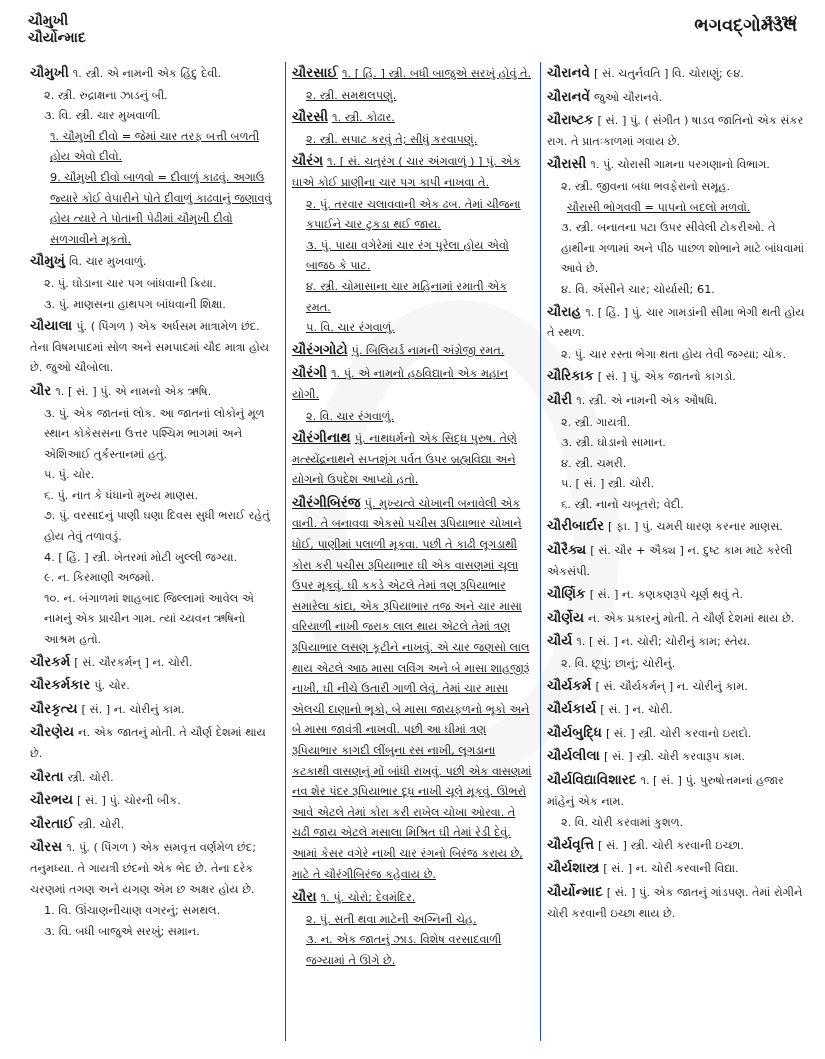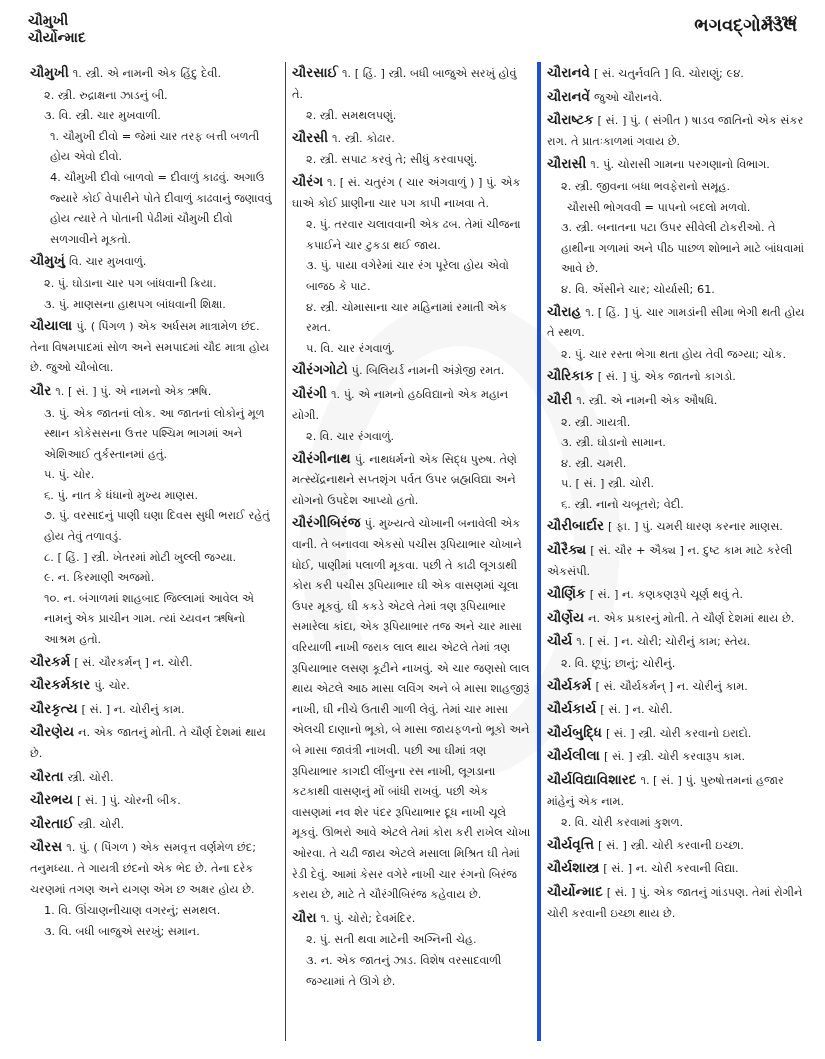--- a/index.html
+++ b/index.html
@@ -12,27 +12,27 @@
     border-radius: 50%; border: 46px solid rgba(0,0,0,0.035); box-sizing: border-box;
     pointer-events: none;
   }
   .header { position: absolute; top: 12px; left: 28px; right: 28px; height: 44px; }
   .hdr-guide { position: absolute; left: 0; top: 0; font-weight: bold; font-size: 14px; line-height: 17px; }
   .hdr-title { position: absolute; left: 0; right: 0; top: 2px; text-align: right; font-weight: bold; font-size: 18px; }
   .hdr-page { position: absolute; right: 0; top: 0; font-weight: bold; font-size: 14px; }
   .columns { position: absolute; top: 62px; left: 24px; right: 14px; bottom: 18px; display: flex; }
   .col { box-sizing: border-box; padding: 0 6px; font-size: 11.3px; line-height: 20.6px; overflow: hidden; }
   .col1 { width: 262px; border-right: 1px solid #444; }
-  .col2 { width: 255px; border-right: 4px solid #1d4ed8; }
+  .col2 { width: 255px; border-right: 1px solid #1d4ed8; text-decoration: underline; }
   .col3 { flex: 1; }
   .entry { margin: 0 0 1px 0; }
   .hw { font-weight: bold; font-size: 13.5px; margin-right: 4px; }
   .def { }
   .sense { padding-left: 14px; text-indent: 0; }
-  .idiom { padding-left: 20px; }
+  .idiom { padding-left: 20px; text-decoration: underline; }
 </style>
 </head>
 <body>
 
 <div class="watermark"></div>
 
 <div class="header">
   <div class="hdr-guide">
     <div>ચૌમુખી</div>
     <div>ચૌર્યોન્માદ</div>
@@ -40,31 +40,31 @@
   <div class="hdr-title">ભગવદ્ગોમંડલ</div>
   <div class="hdr-page">૩૩૧૪</div>
 </div>
 
 <div class="columns">
   <div class="col col1">
       <div class="entry"><span class="hw">ચૌમુખી</span><span class="def">૧. સ્ત્રી. એ નામની એક હિંદુ દેવી.</span></div>
       <div class="sense">૨. સ્ત્રી. રુદ્રાક્ષના ઝાડનું બી.</div>
       <div class="sense">૩. વિ. સ્ત્રી. ચાર મુખવાળી.</div>
       <div class="sense idiom">૧. ચૌમુખી દીવો = જેમાં ચાર તરફ બત્તી બળતી હોય એવો દીવો.</div>
-      <div class="sense idiom">4. ચૌમુખી દીવો બાળવો = દીવાળું કાઢવું. અગાઉ જ્યારે કોઈ વેપારીને પોતે દીવાળું કાઢવાનું જણાવવું હોય ત્યારે તે પોતાની પેઢીમાં ચૌમુખી દીવો સળગાવીને મૂકતો.</div>
+      <div class="sense idiom">9. ચૌમુખી દીવો બાળવો = દીવાળું કાઢવું. અગાઉ જ્યારે કોઈ વેપારીને પોતે દીવાળું કાઢવાનું જણાવવું હોય ત્યારે તે પોતાની પેઢીમાં ચૌમુખી દીવો સળગાવીને મૂકતો.</div>
       <div class="entry"><span class="hw">ચૌમુખું</span><span class="def">વિ. ચાર મુખવાળું.</span></div>
       <div class="sense">૨. પું. ઘોડાના ચાર પગ બાંધવાની ક્રિયા.</div>
       <div class="sense">૩. પું. માણસના હાથપગ બાંધવાની શિક્ષા.</div>
       <div class="entry"><span class="hw">ચૌયાલા</span><span class="def">પું. ( પિંગળ ) એક અર્ધસમ માત્રામેળ છંદ. તેના વિષમપાદમાં સોળ અને સમપાદમાં ચૌદ માત્રા હોય છે. જુઓ ચૌબોલા.</span></div>
       <div class="entry"><span class="hw">ચૌર</span><span class="def">૧. [ સં. ] પું. એ નામનો એક ઋષિ.</span></div>
       <div class="sense">૩. પું. એક જાતનાં લોક. આ જાતનાં લોકોનું મૂળ સ્થાન કોકેસસના ઉત્તર પશ્ચિમ ભાગમાં અને એશિઆઈ તુર્કસ્તાનમાં હતું.</div>
       <div class="sense">૫. પું. ચોર.</div>
       <div class="sense">૬. પું. નાત કે ધંધાનો મુખ્ય માણસ.</div>
       <div class="sense">૭. પું. વરસાદનું પાણી ઘણા દિવસ સુધી ભરાઈ રહેતું હોય તેવું તળાવડું.</div>
-      <div class="sense">૮. [ હિં. ] સ્ત્રી. ખેતરમાં મોટી ખુલ્લી જગ્યા.</div>
+      <div class="sense">4. [ હિં. ] સ્ત્રી. ખેતરમાં મોટી ખુલ્લી જગ્યા.</div>
       <div class="sense">૯. ન. કિરમાણી અજમો.</div>
       <div class="sense">૧૦. ન. બંગાળમાં શાહબાદ જિલ્લામાં આવેલ એ નામનું એક પ્રાચીન ગામ. ત્યાં ચ્યવન ઋષિનો આશ્રમ હતો.</div>
       <div class="entry"><span class="hw">ચૌરકર્મ</span><span class="def">[ સં. ચૌરકર્મન્ ] ન. ચોરી.</span></div>
       <div class="entry"><span class="hw">ચૌરકર્મકાર</span><span class="def">પું. ચોર.</span></div>
       <div class="entry"><span class="hw">ચૌરકૃત્ય</span><span class="def">[ સં. ] ન. ચોરીનું કામ.</span></div>
       <div class="entry"><span class="hw">ચૌરણેય</span><span class="def">ન. એક જાતનું મોતી. તે ચૌર્ણ દેશમાં થાય છે.</span></div>
       <div class="entry"><span class="hw">ચૌરતા</span><span class="def">સ્ત્રી. ચોરી.</span></div>
       <div class="entry"><span class="hw">ચૌરભય</span><span class="def">[ સં. ] પું. ચોરની બીક.</span></div>
       <div class="entry"><span class="hw">ચૌરતાઈ</span><span class="def">સ્ત્રી. ચોરી.</span></div>
       <div class="entry"><span class="hw">ચૌરસ</span><span class="def">૧. પું. ( પિંગળ ) એક સમવૃત્ત વર્ણમેળ છંદ; તનુમધ્યા. તે ગાયત્રી છંદનો એક ભેદ છે. તેના દરેક ચરણમાં તગણ અને યગણ એમ છ અક્ષર હોય છે.</span></div>

